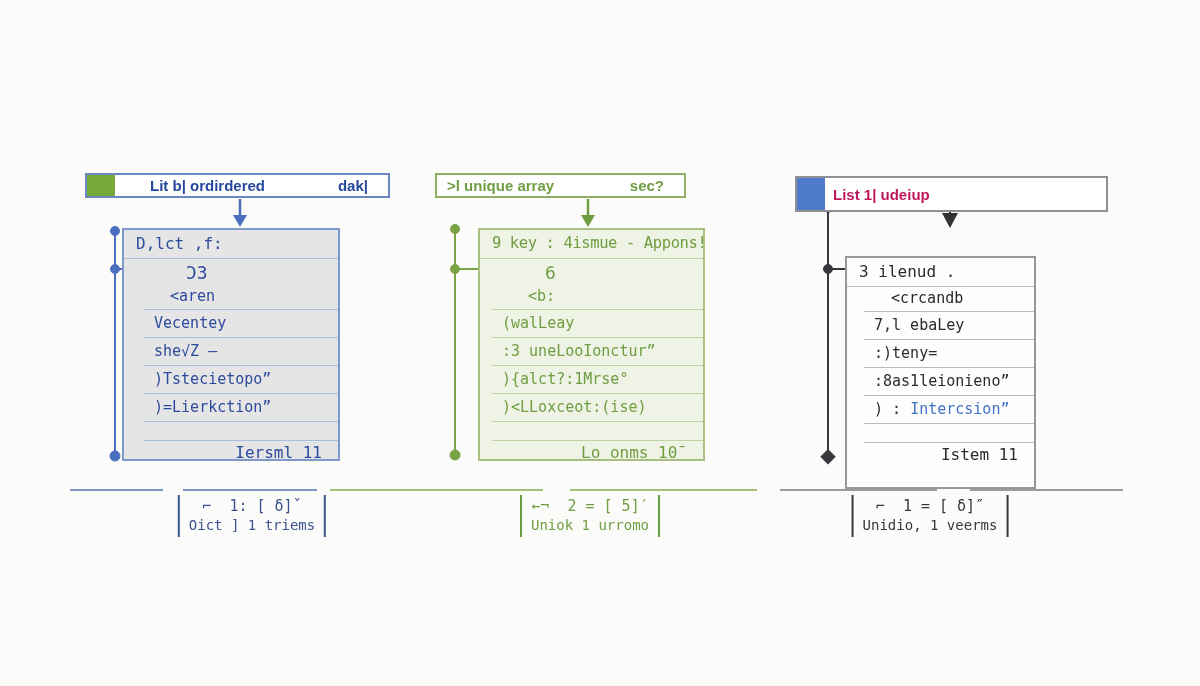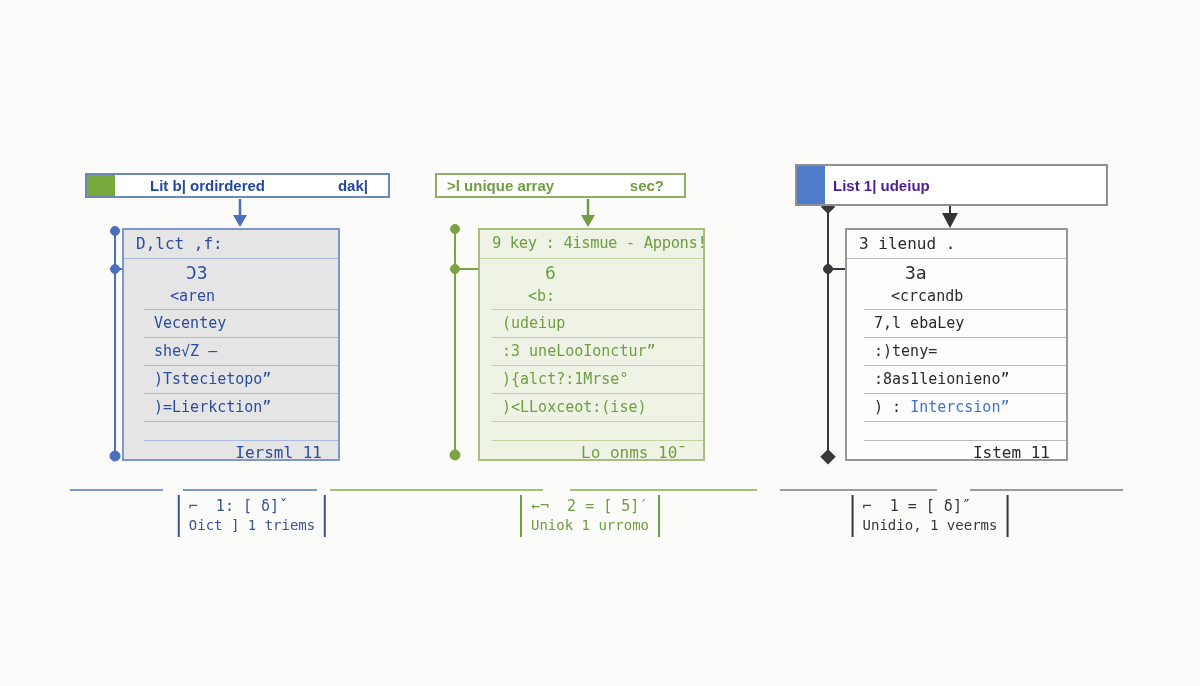--- a/index.html
+++ b/index.html
@@ -12,36 +12,36 @@
   section.column{position:absolute;inset:0;z-index:2;}
 
   
   .col-header{
     position:absolute;height:25px;display:flex;align-items:center;
     background:#ffffff;box-sizing:border-box;border:2px solid;
     font-family:"Liberation Sans", sans-serif;font-weight:700;font-size:15px;
   }
   .c1h{left:85px;top:173px;width:305px;border-color:#6c86c4;color:#26489c;gap:27px;}
   .c2h{left:435px;top:173px;width:251px;border-color:#8fae66;color:#6f9e42;}
-  .c3h{left:795px;top:164px;width:313px;height:42px;border-color:#909094;color:#4c1d95;}
+  .c3h{left:795px;top:176px;width:313px;height:36px;border-color:#909094;color:#be185d;}
   .swatch{width:28px;align-self:stretch;flex:0 0 28px;}
   .s1{background:#76a83c;}
   .s3{background:#4e7ccb;}
   .h-label{padding-left:8px;white-space:pre;}
   .c2h .h-label{padding-left:10px;}
   .h-right{margin-left:auto;padding-right:20px;white-space:pre;text-align:right;}
 
   
   .box{
     position:absolute;top:228px;height:233px;box-sizing:border-box;
     border:2px solid;z-index:2;
   }
   .b1{left:122px;width:218px;background:#e5e5e5;border-color:#8097cc;color:#2c4a9e;--sep:#a9bcdf;--ml:20px;}
   .b2{left:478px;width:227px;background:#eff3e5;border-color:#a8bf82;color:#6f9e42;--sep:#c2d3a3;--ml:12px;}
-  .b3{left:845px;width:223px;background:#fdfdfd;border-color:#97979a;color:#2b2b2e;--sep:#b9b9bc;--ml:17px;}
+  .b3{left:845px;width:191px;background:#fdfdfd;border-color:#97979a;color:#2b2b2e;margin-top:28px;--sep:#b9b9bc;--ml:17px;}
   .bx-title{height:28px;line-height:27px;padding-left:12px;border-bottom:1px solid var(--sep);font-size:16px;white-space:pre;}
   .b2 .bx-title{font-size:15.5px;letter-spacing:-0.4px;text-align:right;}
   .row0{height:26px;line-height:28px;font-size:18px;white-space:pre;}
   .b1 .row0{padding-left:62px;}
   .b2 .row0{padding-left:65px;}
   .b3 .row0{padding-left:58px;}
   .row1{height:24px;line-height:22px;font-size:15px;white-space:pre;}
   .b1 .row1{padding-left:46px;}
   .b2 .row1{padding-left:48px;}
   .b3 .row1{padding-left:44px;}
@@ -49,21 +49,21 @@
         border-top:1px solid var(--sep);padding-left:10px;white-space:pre;}
   .spacer{height:18px;margin-left:var(--ml);border-top:1px solid var(--sep);}
   .bx-footer{height:25px;line-height:24px;font-size:16px;margin-left:var(--ml);
         border-top:1px solid var(--sep);text-align:right;padding-right:16px;white-space:pre;}
   .ix{color:#4273c8;}
 
   
   .caption{
     position:absolute;top:495px;transform:translateX(-50%);
     border-left:2px solid;border-right:2px solid;
-    padding:1px 9px 3px;text-align:left;z-index:2;
+    padding:1px 9px 3px;text-align:center;z-index:2;
   }
   .cap1{left:252px;color:#3d5390;}
   .cap2{left:590px;color:#6f9e42;}
   .cap3{left:930px;color:#38383c;}
   .cap-line1{font-size:15px;line-height:20px;white-space:pre;}
   .cap-line2{font-size:14px;line-height:18px;white-space:pre;}
 </style>
 </head>
 <body>
 
@@ -179,42 +179,41 @@
 
 <section class="column">
   <div class="col-header c2h">
     <span class="h-label">&gt;l unique array</span>
     <span class="h-right">sec?</span>
   </div>
   <div class="box b2">
     <div class="bx-title">9 key : 4ismue - Appons!</div>
     <div class="row0">6</div>
     <div class="row1">&lt;b:</div>
-    <div class="rowN">(udeiup</div>
+    <div class="rowN">(walLeay</div>
     <div class="rowN">:3 uneLooIonctur”</div>
     <div class="rowN">){alct?:1Mrse°</div>
     <div class="rowN">)&lt;LLoxceot:(ise)</div>
     <div class="spacer"></div>
     <div class="bx-footer">Lo onms 10¯</div>
   </div>
   <div class="caption cap2">
     <div class="cap-line1">←¬  2 = [ 5]′</div>
     <div class="cap-line2">Uniok 1 urromo</div>
   </div>
 </section>
 
 <section class="column">
   <div class="col-header c3h">
     <span class="swatch s3"></span>
     <span class="h-label">List 1| udeiup</span>
     <span class="h-right"></span>
   </div>
   <div class="box b3">
     <div class="bx-title">3 ilenud .</div>
-    <div class="row0">3a</div>
     <div class="row1">&lt;crcandb</div>
     <div class="rowN">7,l ebaLey</div>
     <div class="rowN">:)teny=</div>
     <div class="rowN">:8as1leionieno”</div>
     <div class="rowN"><span>) : </span><span class="ix">Intercsion”</span></div>
     <div class="spacer"></div>
     <div class="bx-footer">Istem 11</div>
   </div>
   <div class="caption cap3">
     <div class="cap-line1">⌐  1 = [ δ]″</div>

